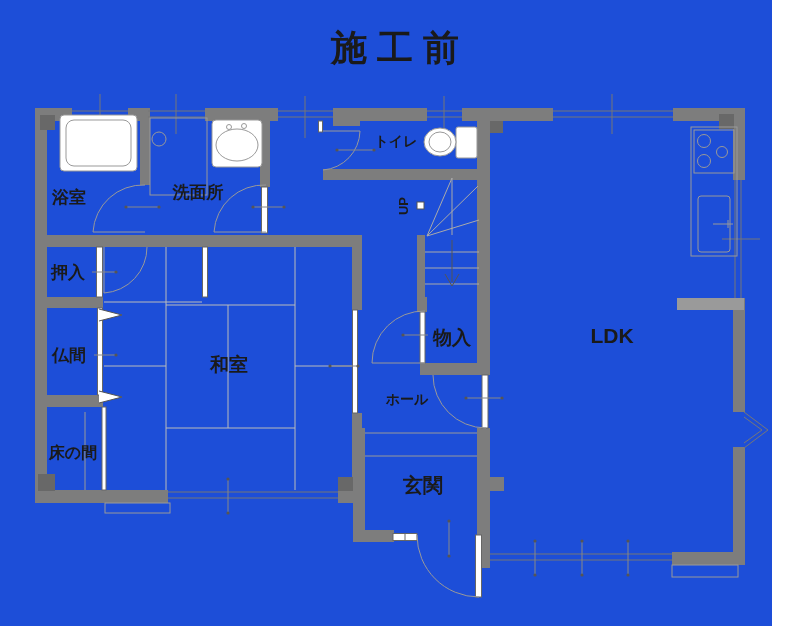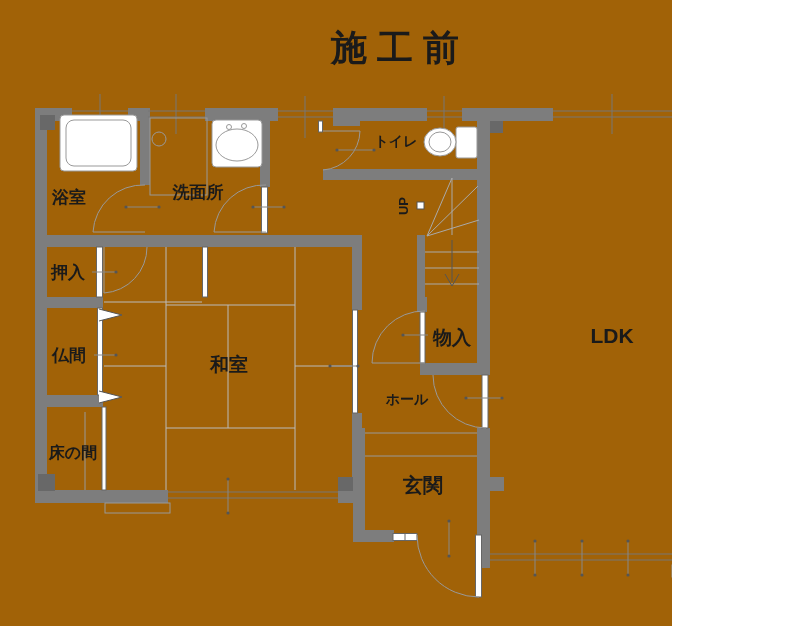--- a/index.html
+++ b/index.html
@@ -1,16 +1,16 @@
 <!DOCTYPE html>
 <html><head>
 <meta charset="utf-8">
 <style>
   html,body{margin:0;padding:0;background:#ffffff;}
-  .canvas{position:relative;width:672px;height:626px;background:#a16207;overflow:hidden;
+  .canvas{position:relative;width:772px;height:626px;background:#1d4ed8;overflow:hidden;
           font-family:"Liberation Sans",sans-serif;}
   svg{display:block;}
   text{font-family:"Liberation Sans",sans-serif;fill:#1a1a1a;}
   .room-label{font-weight:600;}
   .title-text{font-family:"Liberation Serif",serif;font-weight:bold;}
   .ldk-label{font-weight:700;}
   .up-label{font-weight:700;}
 </style>
 </head>
 <body>

